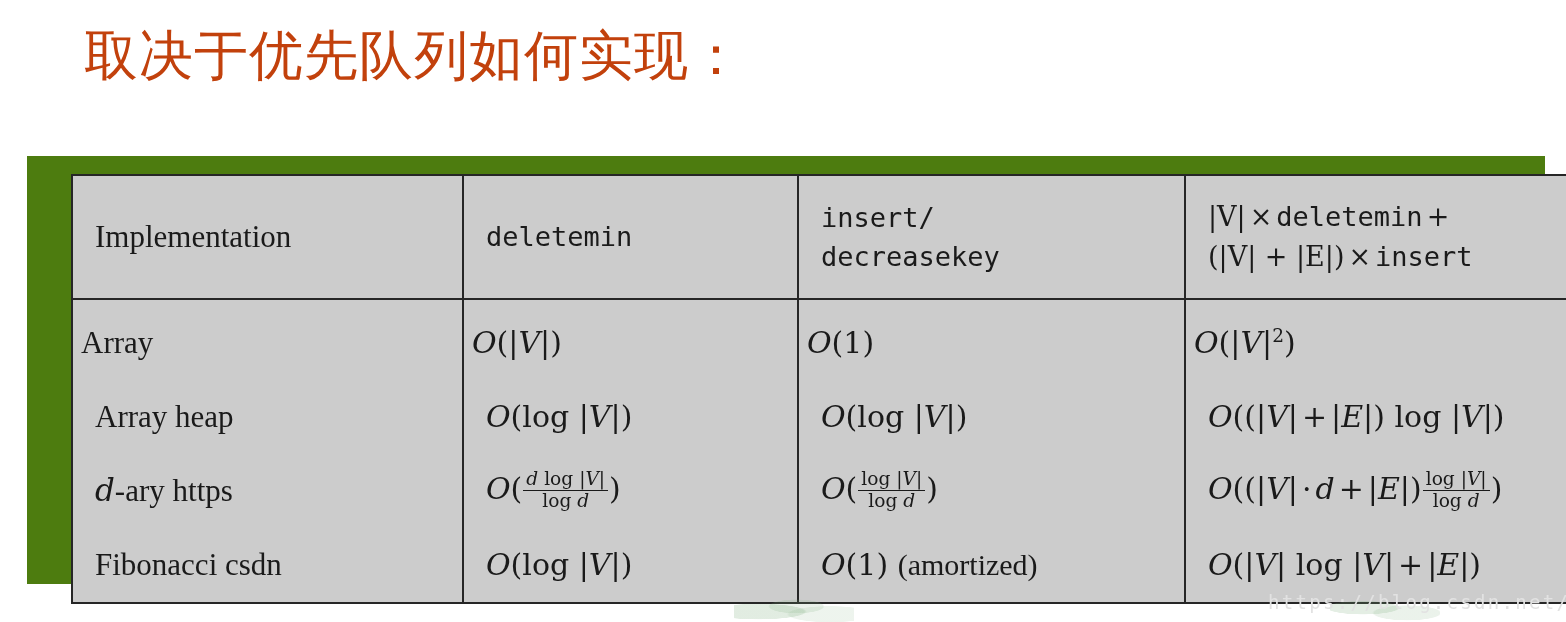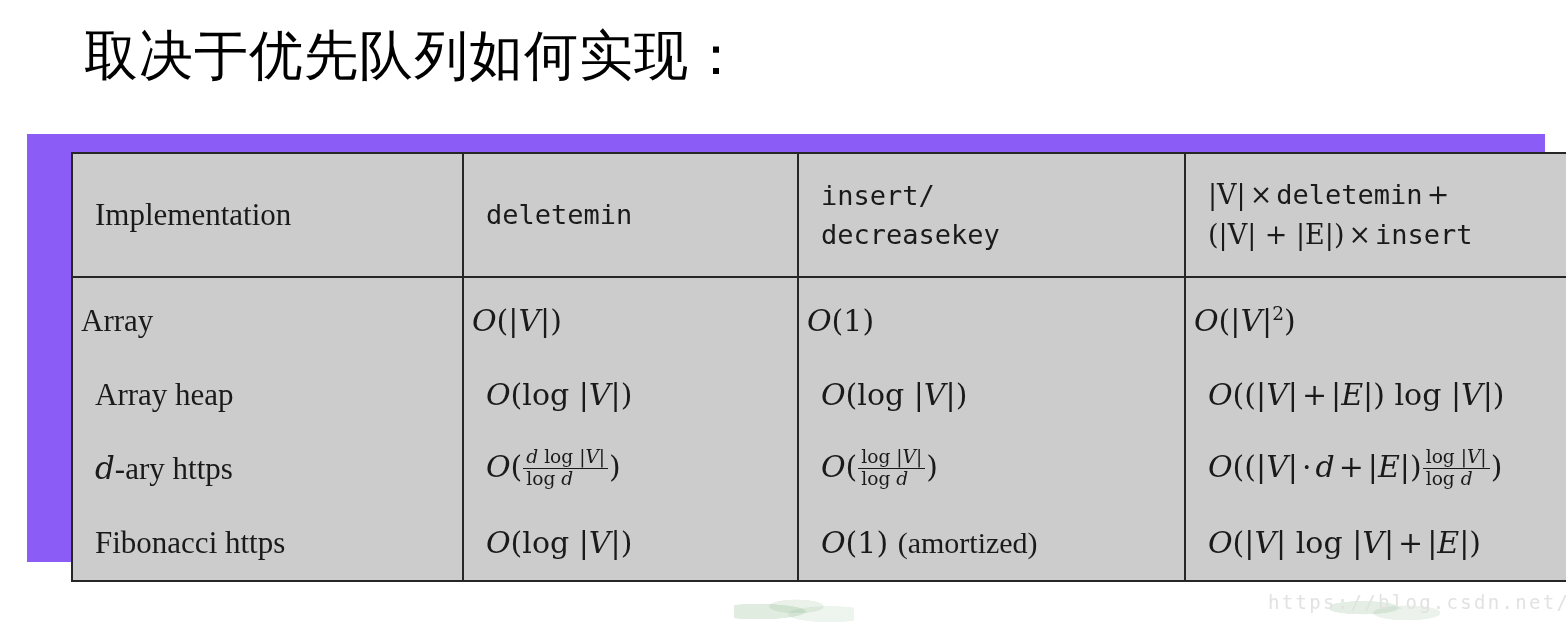--- a/index.html
+++ b/index.html
@@ -15,35 +15,35 @@
     font-family: "Liberation Serif", "DejaVu Serif", serif;
   }
 
   
   #slide-title {
     position: absolute;
     left: 84px;
     top: 28px;
     font-size: 54px;
     line-height: 1.05;
-    color: #000000;
+    color: #c2410c;
     font-family: "DejaVu Serif", "Liberation Serif", serif;
     font-weight: 400;
     letter-spacing: 1px;
     white-space: nowrap;
   }
 
   
   #table-panel {
     position: absolute;
     left: 27px;
-    top: 134px;
+    top: 156px;
     width: 1518px;
     height: 428px;
-    background: #8b5cf6;
+    background: #4d7c0f;
   }
 
   
   #complexity-table {
     position: absolute;
     left: 44px;
     top: 18px;
     width: 1482px;
     border-collapse: collapse;
     background: #cccccc;
@@ -88,20 +88,21 @@
   .hdr-mono  { font-size: 27px; font-family: "DejaVu Sans Mono", "Liberation Mono", monospace; white-space: pre-line; line-height: 1.45; }
   .hdr-mix   { font-size: 27px; line-height: 1.45; }
   .hdr-mix .mono { font-size: 27px; }
 
   .impl-name { font-size: 31px; }
 
   
   .frac {
     display: inline-block;
     vertical-align: middle;
+    text-align: center;
     font-size: 0.62em;
     line-height: 1.12;
     margin: 12px 1px;
     position: relative;
     top: -1px;
   }
   .frac .num { display: block; padding: 0 3px; }
   .frac .den { display: block; padding: 0 3px; border-top: 1.4px solid #1a1a1a; }
 
   sup.exp { font-size: 0.62em; vertical-align: super; line-height: 0; }
@@ -210,21 +211,21 @@
         <td class="c2">
           <span class="math"><span class="mvar">O</span><span>(</span><span class="frac"><span class="num"><span>log</span>&nbsp;<span class="mvar">|V|</span></span><span class="den"><span>log</span>&nbsp;<span class="mvar">d</span></span></span><span>)</span></span>
         </td>
         <td class="c3">
           <span class="math"><span class="mvar">O</span><span>(</span><span>(</span><span class="mvar">|V|</span><span class="op">·</span><span class="mvar">d</span><span class="op">+</span><span class="mvar">|E|</span><span>)</span><span class="frac"><span class="num"><span>log</span>&nbsp;<span class="mvar">|V|</span></span><span class="den"><span>log</span>&nbsp;<span class="mvar">d</span></span></span><span>)</span></span>
         </td>
       </tr>
 
       <tr class="body-row">
         <td class="c0">
-          <span class="serif impl-name">Fibonacci https</span>
+          <span class="serif impl-name">Fibonacci csdn</span>
         </td>
         <td class="c1">
           <span class="math"><span class="mvar">O</span><span>(</span><span>log</span>&nbsp;<span class="mvar">|V|</span><span>)</span></span>
         </td>
         <td class="c2">
           <span class="math"><span class="mvar">O</span><span>(</span><span>1</span><span>)</span>&nbsp;<span class="serif">(amortized)</span></span>
         </td>
         <td class="c3">
           <span class="math"><span class="mvar">O</span><span>(</span><span class="mvar">|V|</span>&nbsp;<span>log</span>&nbsp;<span class="mvar">|V|</span><span class="op">+</span><span class="mvar">|E|</span><span>)</span></span>
         </td>

